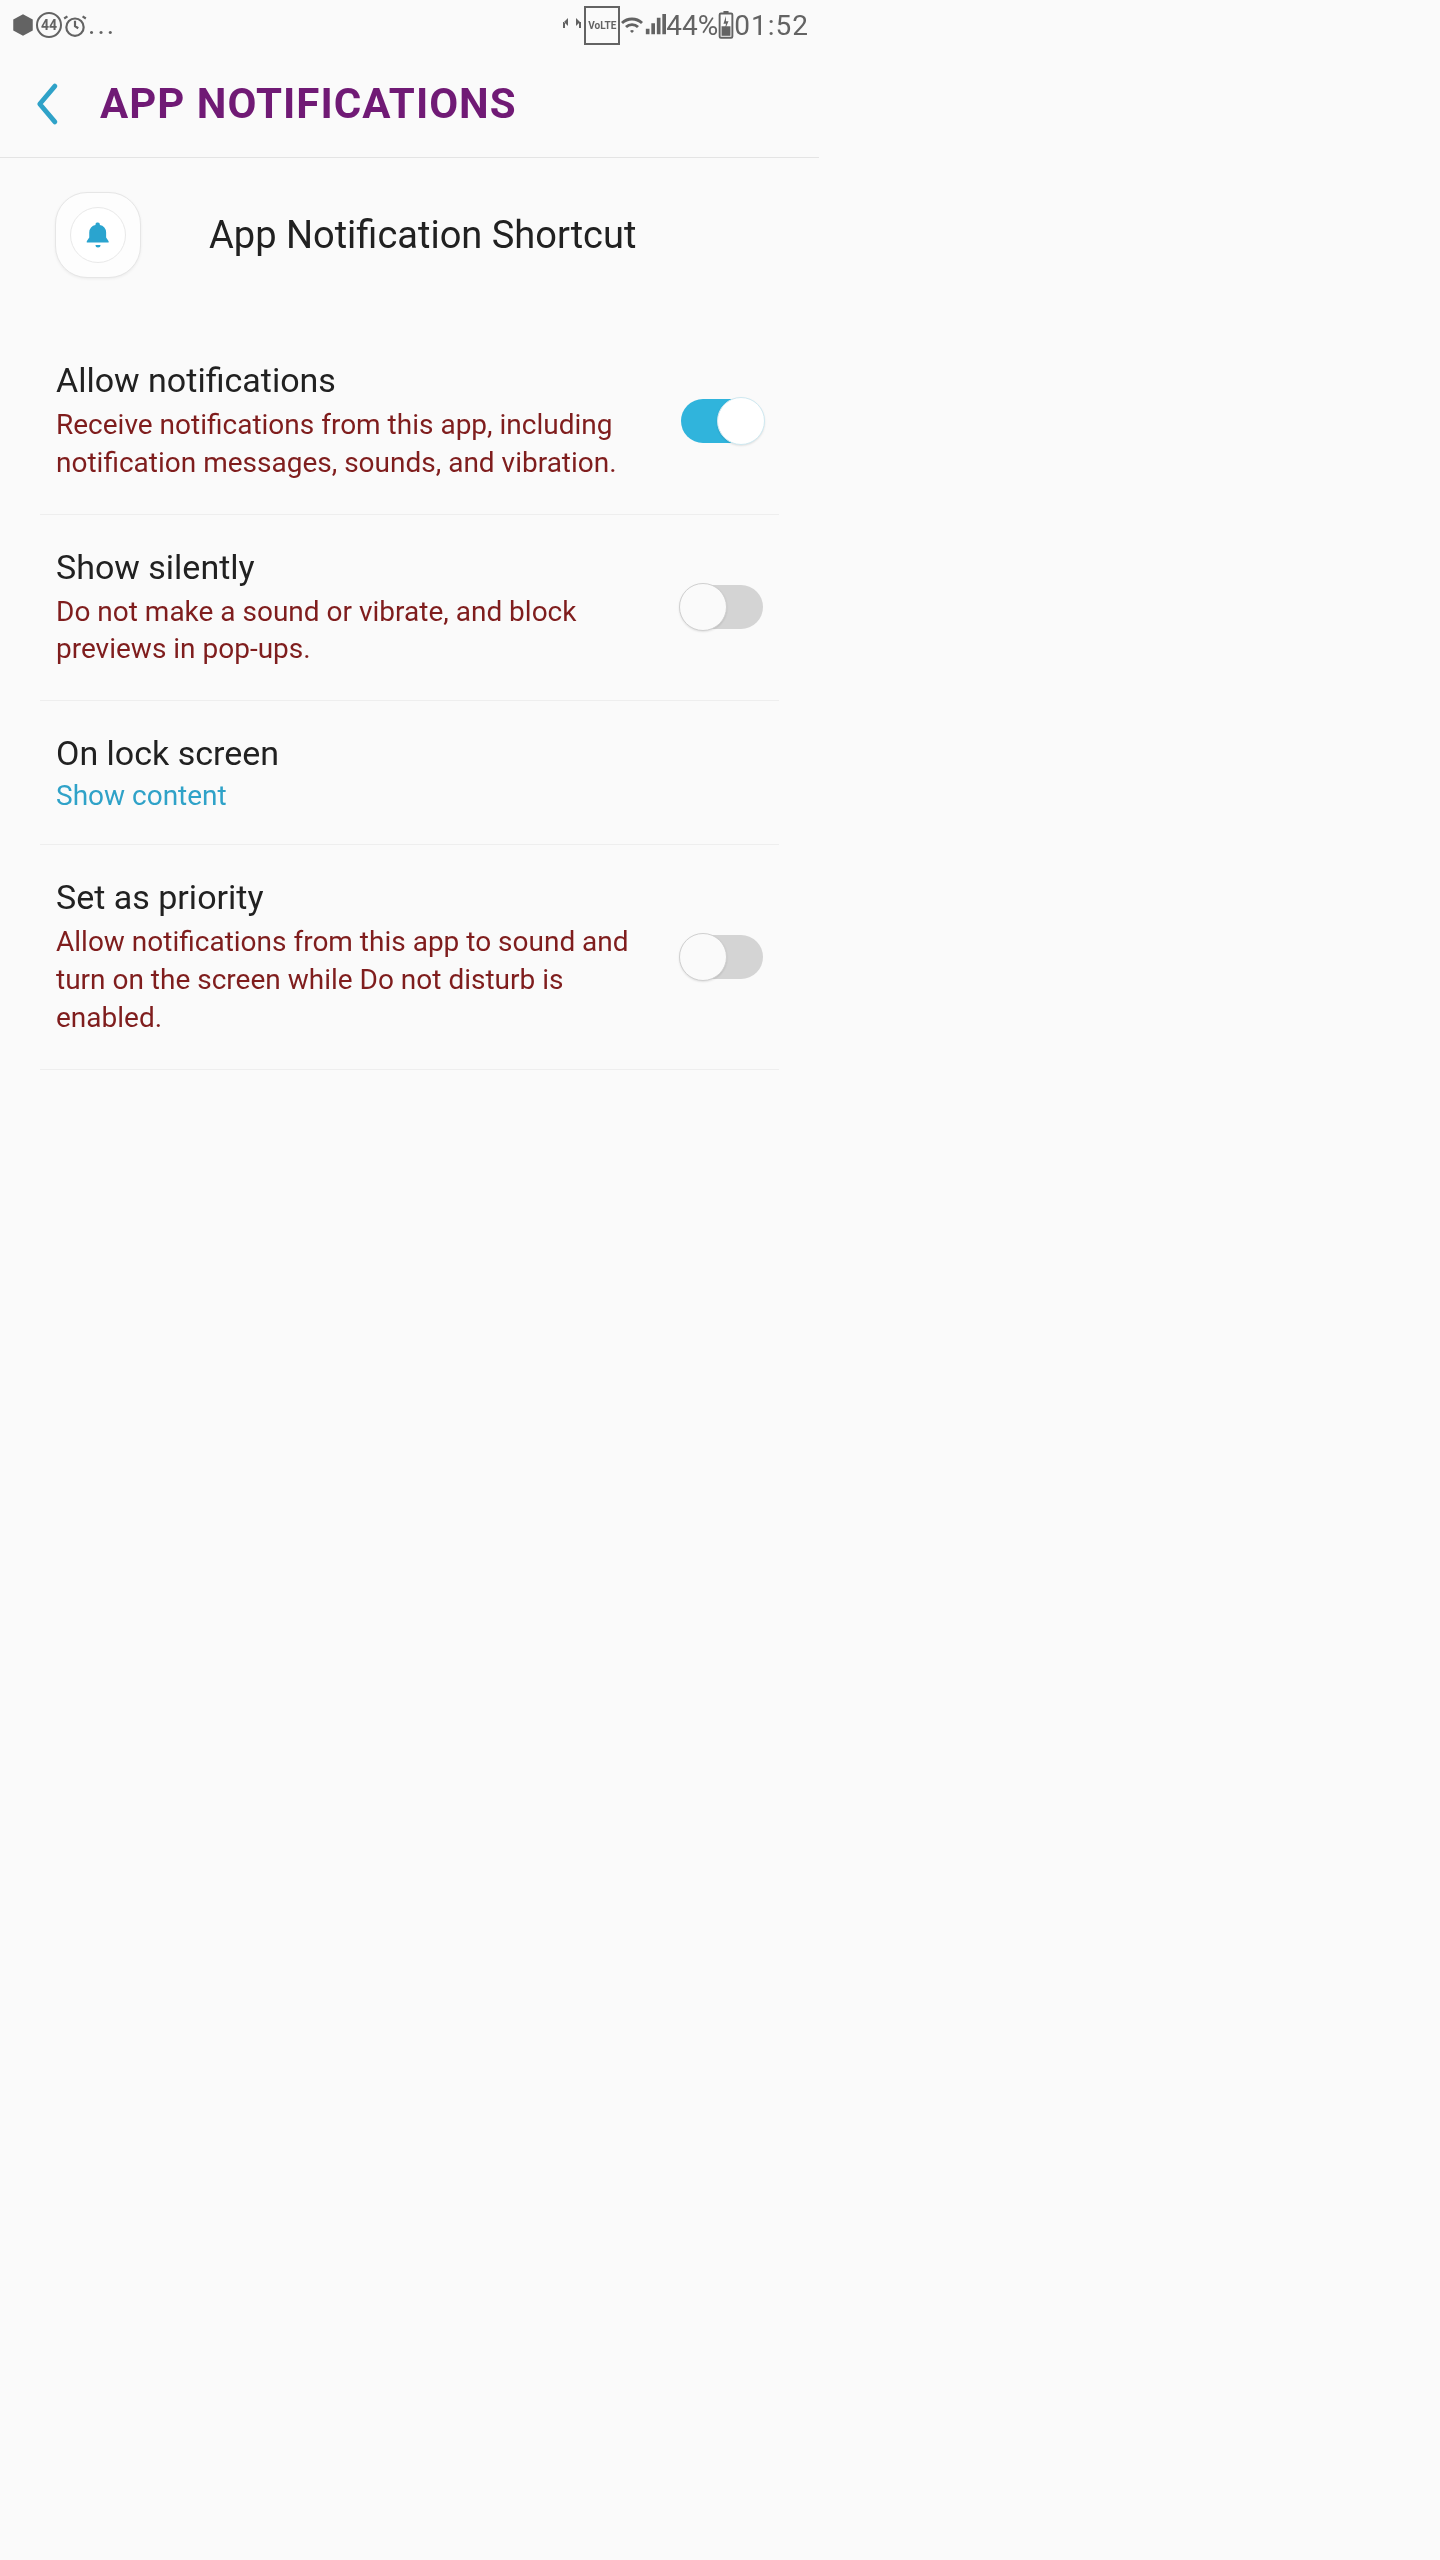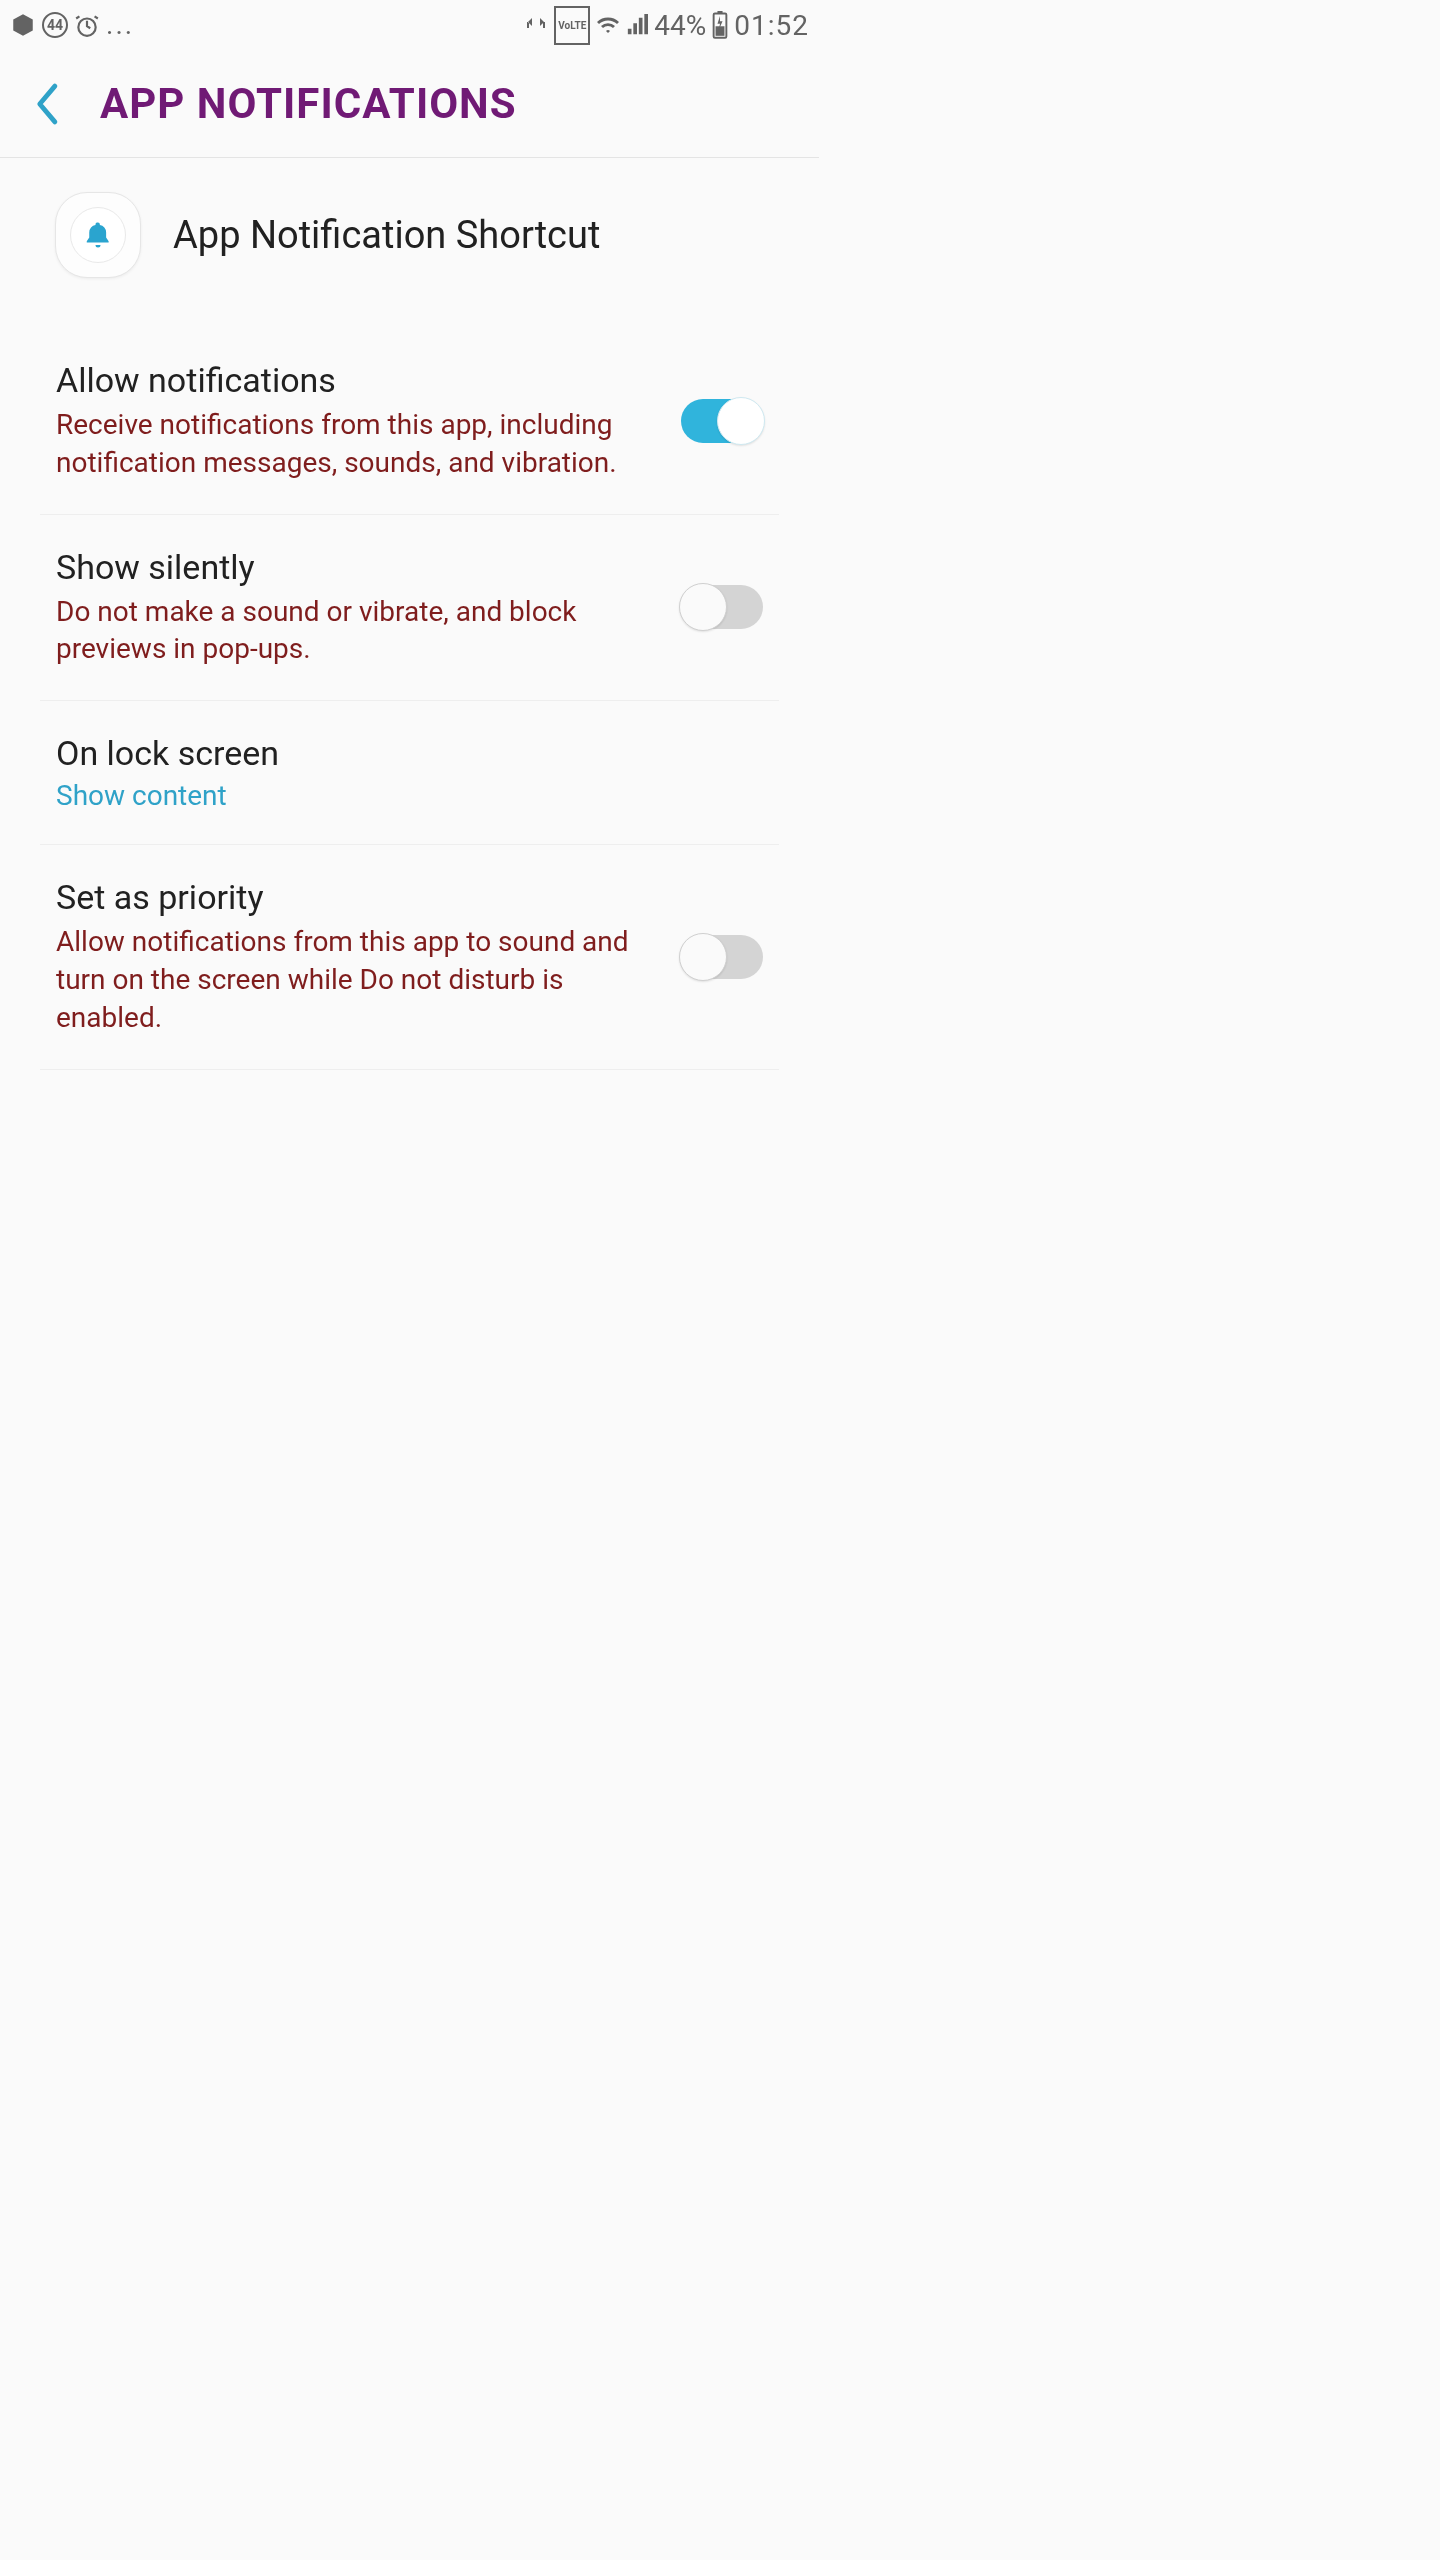--- a/index.html
+++ b/index.html
@@ -14,21 +14,21 @@
 
   
   .status-bar {
     height: 50px;
     display: flex;
     align-items: center;
     padding: 0 10px;
     font-size: 24px;
     color: #636363;
   }
-  .status-left, .status-right { display: flex; align-items: center; gap: 6px; }
+  .status-left, .status-right { display: flex; align-items: center; gap: 0; }
   .status-right { margin-left: auto; }
   .status-bar .time { font-size: 28px; letter-spacing: 1px; }
 
   
   .page-header {
     height: 108px;
     display: flex;
     align-items: center;
     padding: 0 24px;
     border-bottom: 1px solid #e4e4e4;
@@ -45,21 +45,21 @@
     letter-spacing: 1px;
     color: #701a75;
     text-transform: uppercase;
   }
 
   
   .app-card {
     display: flex;
     align-items: center;
     padding: 34px 55px 42px;
-    gap: 32px;
+    gap: 68px;
   }
   .app-icon-wrap {
     width: 86px; height: 86px;
     border-radius: 32px;
     background: #fdfdfd;
     border: 1px solid #e6e6e6;
     box-shadow: 0 1px 3px rgba(0,0,0,0.06);
     display: flex; align-items: center; justify-content: center;
   }
   .app-icon-inner {

